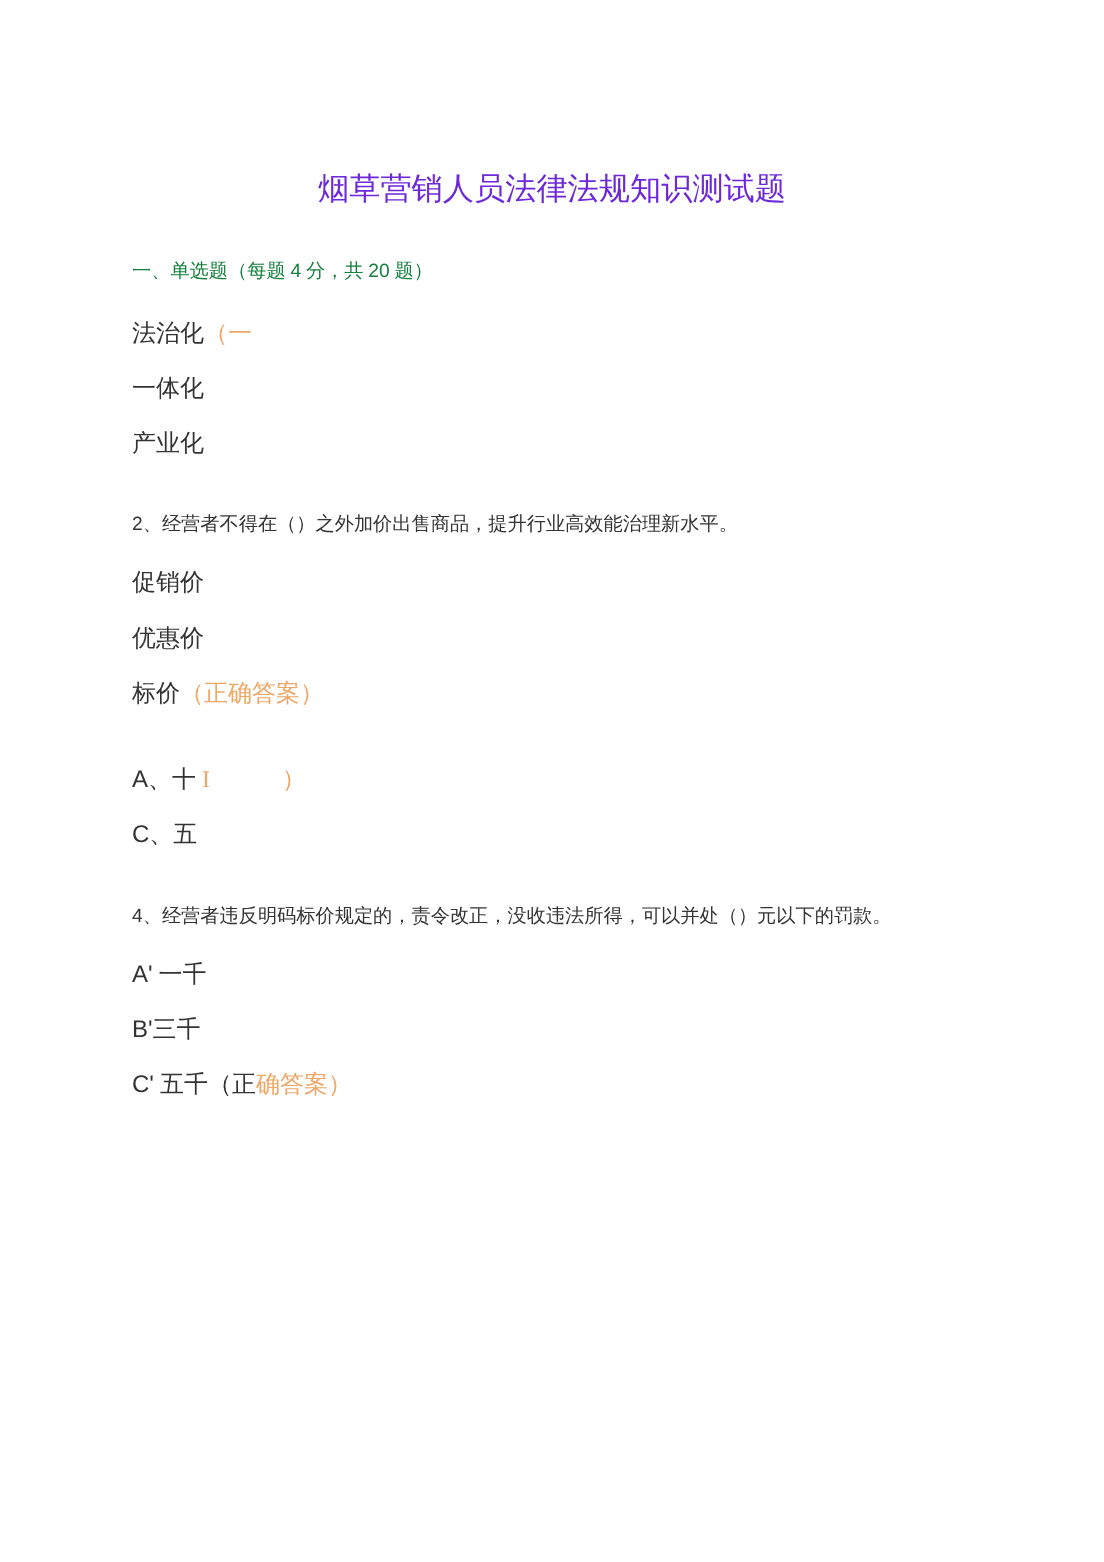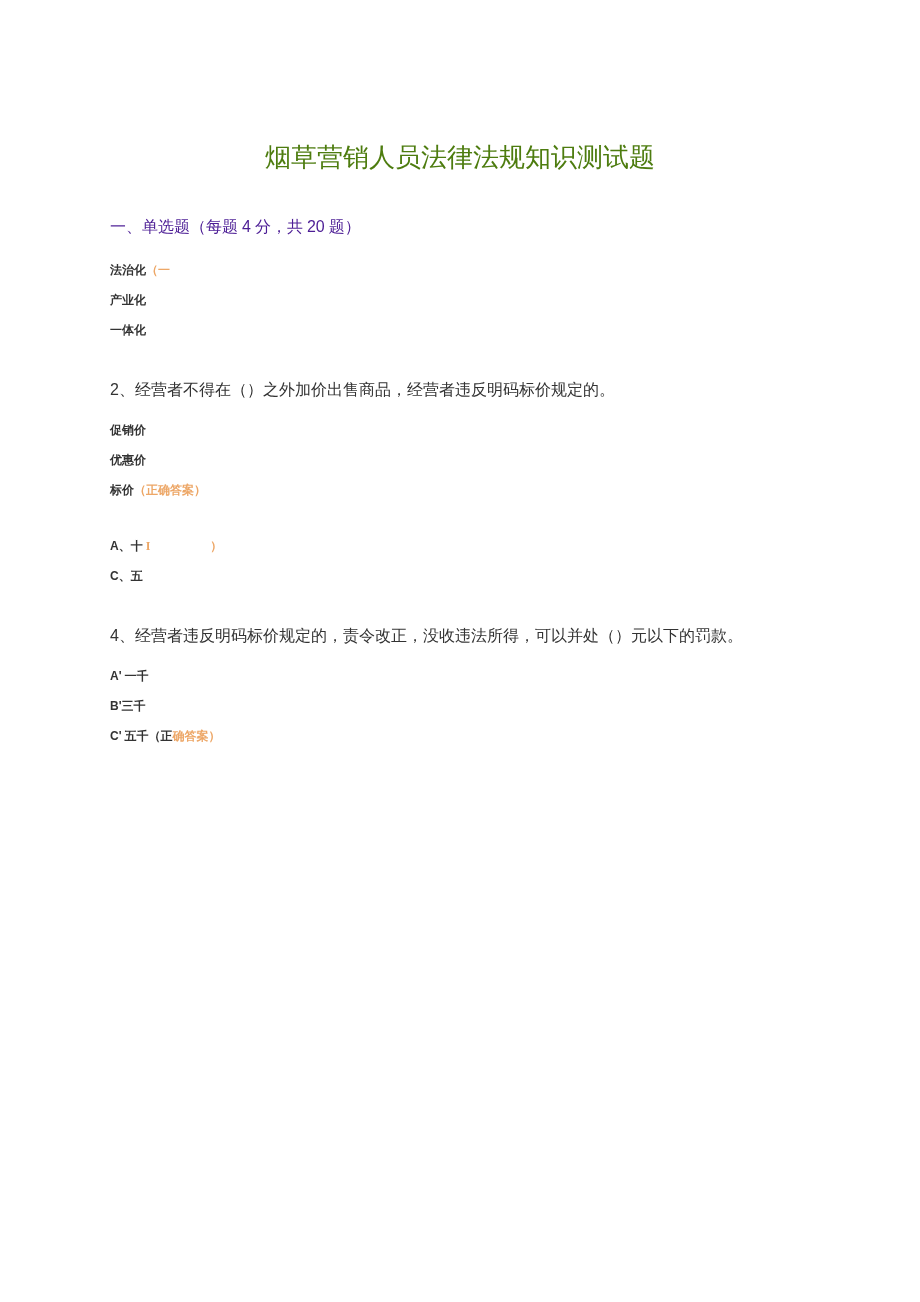--- a/index.html
+++ b/index.html
@@ -12,41 +12,40 @@
   }
   .page {
     padding: 140px 110px 60px 110px;
     box-sizing: border-box;
   }
   .title {
     text-align: center;
     font-size: 26px;
     font-weight: normal;
     margin-bottom: 38px;
-    color: #4d7c0f;
+    color: #6d28d9;
   }
   .section-heading {
     font-size: 16px;
-    color: #4c1d95;
+    color: #15803d;
     margin-bottom: 16px;
     line-height: 1.8;
   }
   .question {
     font-size: 16px;
     color: #333333;
     line-height: 2.0;
     margin-bottom: 12px;
   }
   .option {
-    font-size: 12px;
+    font-size: 20px;
     color: #333333;
     line-height: 2.0;
     margin-bottom: 6px;
     margin-left: 0px;
-    font-weight: bold;
   }
   .hint {
     color: #eda767;
   }
   .block {
     margin-bottom: 32px;
   }
   .numspan {
     font-family: Arial, sans-serif;
   }
@@ -59,27 +58,27 @@
   <div class="title">烟草营销人员法律法规知识测试题</div>
 
   <div class="section-heading">
     <span>一、单选题（每题 </span><span class="numspan">4</span><span> 分，共 </span><span class="numspan">20</span><span> 题）</span>
   </div>
 
   <div class="block">
     <div class="option">
       <span>法治化</span><span class="hint">（一</span>
     </div>
+    <div class="option">一体化</div>
     <div class="option">产业化</div>
-    <div class="option">一体化</div>
   </div>
 
   <div class="block">
     <div class="question">
-      <span class="numspan">2</span><span>、经营者不得在（）之外加价出售商品，经营者违反明码标价规定的。</span>
+      <span class="numspan">2</span><span>、经营者不得在（）之外加价出售商品，提升行业高效能治理新水平。</span>
     </div>
     <div class="option">促销价</div>
     <div class="option">优惠价</div>
     <div class="option">
       <span>标价</span><span class="hint">（正确答案）</span>
     </div>
   </div>
 
   <div class="block">
     <div class="option">

